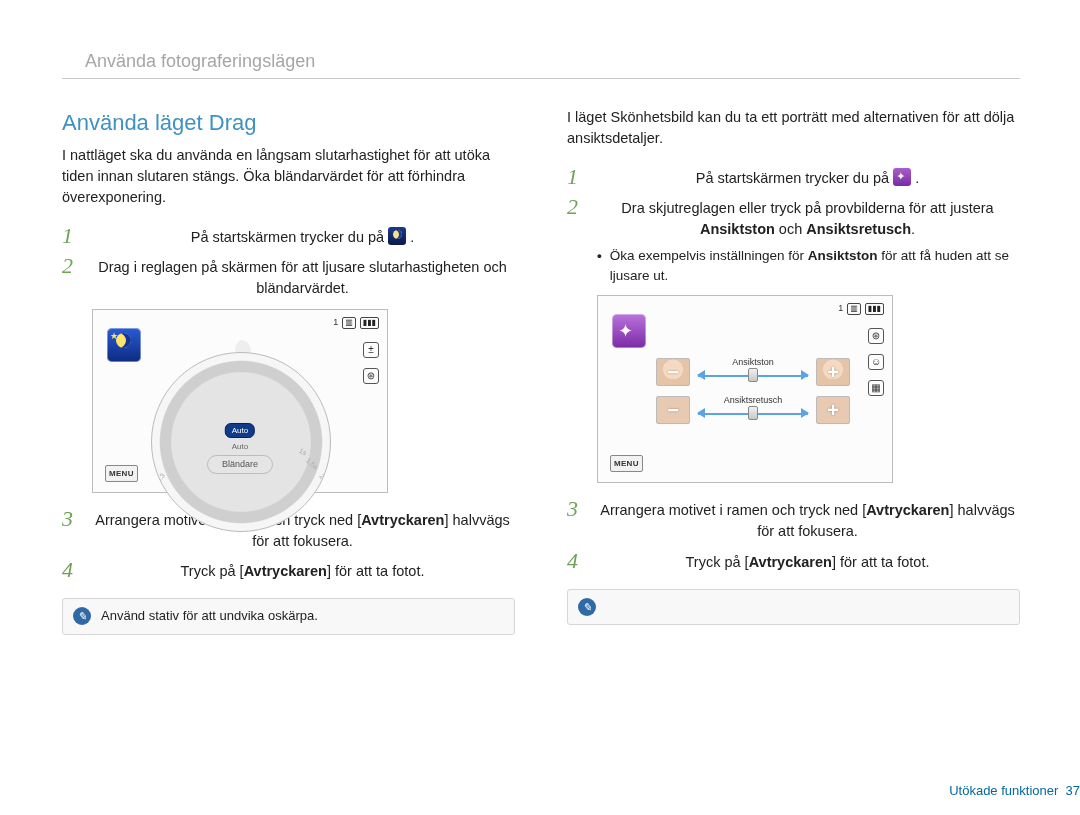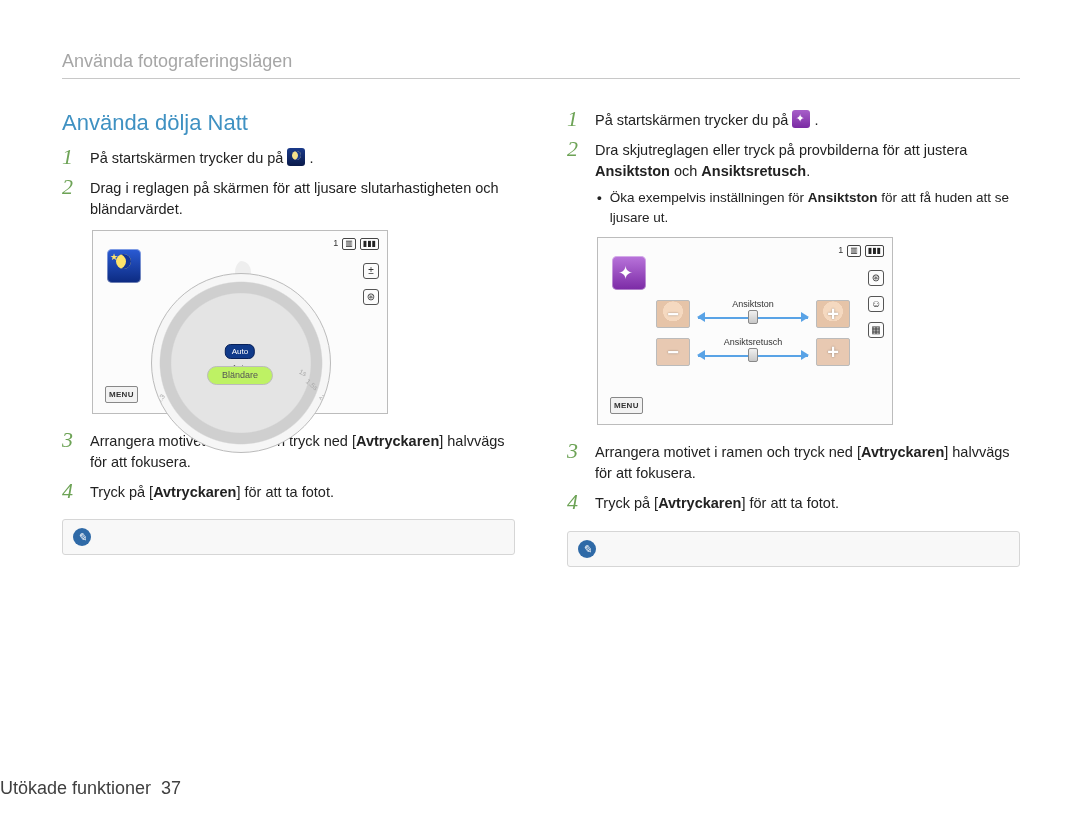--- a/index.html
+++ b/index.html
@@ -11,20 +11,21 @@
     font-size: 14.5px;
     line-height: 1.45;
     padding: 48px 60px 0 62px;
     position: relative;
   }
   .header-title {
     font-size: 18px;
     color: #a6a6a6;
     font-weight: 300;
     margin-bottom: 4px;
+    margin-left: 23px;
   }
   .header-rule {
     border: none;
     border-top: 1px solid #c8c8c8;
     margin-bottom: 28px;
   }
   .columns {
     display: flex;
     gap: 52px;
   }
@@ -50,20 +51,21 @@
     color: #6da356;
     font-style: italic;
     font-family: Georgia, "Times New Roman", serif;
     font-size: 22px;
     line-height: 1.1;
     min-width: 18px;
   }
   .step-body {
     flex: 1;
     padding-top: 3px;
+    text-align: center;
   }
   .bullet-sub {
     display: flex;
     gap: 8px;
     font-size: 13.5px;
     margin: 4px 0 8px 30px;
   }
   .bullet-sub .dot { font-weight: bold; }
   .inline-icon {
     display: inline-block;
@@ -116,23 +118,23 @@
     line-height: 18px;
     text-align: center;
     font-style: italic;
     flex: 0 0 18px;
     font-family: Georgia, serif;
   }
   .footer {
     position: absolute;
     bottom: 14px;
     left: 0; right: 0;
-    text-align: left;
-    font-size: 18px;
-    color: #404040;
+    text-align: right;
+    font-size: 13px;
+    color: #0369a1;
   }
   
   .shot {
     border: 1px solid #bcbcbc;
     width: 296px;
     background: #fcfcfc;
     position: relative;
     font-size: 9px;
     color: #333;
     margin: 10px 0 14px 30px;
@@ -259,23 +261,23 @@
   .dial-auto-mid {
     position: absolute;
     left: 50%; transform: translateX(-50%);
     bottom: 40px;
     font-size: 8px;
     color: #666;
   }
   .dial-label-bot {
     position: absolute;
     left: 50%; transform: translateX(-50%);
-    bottom: 28px;
+    bottom: 18px;
     font-size: 9px;
-    background: #bef264;
+    background: #e5e5e5;
     border-radius: 10px;
     padding: 2px 14px;
     border: 1px solid #bcbcbc;
     color: #555;
   }
   .dial-ticks {
     position: absolute;
     left: 50%;
     bottom: 30px;
     width: 170px;
@@ -362,21 +364,22 @@
 </style>
 </head>
 <body>
 
 <div class="header-title">Använda fotograferingslägen</div>
 <hr class="header-rule">
 
 <div class="columns">
 
   <div class="col">
-    <div class="section-title">Använda dölja Natt</div>
+    <div class="section-title">Använda läget Drag</div>
+    <div class="intro">I nattläget ska du använda en långsam slutarhastighet för att utöka tiden innan slutaren stängs. Öka bländarvärdet för att förhindra överexponering.</div>
 
     <div class="step">
       <div class="step-num">1</div>
       <div class="step-body">
         <span>På startskärmen trycker du på </span>
         <span class="inline-icon icon-night"></span>
         <span>.</span>
       </div>
     </div>
 
@@ -422,24 +425,26 @@
       <div class="step-body">Arrangera motivet i ramen och tryck ned [<b>Avtryckaren</b>] halvvägs för att fokusera.</div>
     </div>
 
     <div class="step">
       <div class="step-num">4</div>
       <div class="step-body">Tryck på [<b>Avtryckaren</b>] för att ta fotot.</div>
     </div>
 
     <div class="note-box">
       <div class="note-icon">✎</div>
+      <div>Använd stativ för att undvika oskärpa.</div>
     </div>
   </div>
 
   <div class="col">
+    <div class="intro">I läget Skönhetsbild kan du ta ett porträtt med alternativen för att dölja ansiktsdetaljer.</div>
 
     <div class="step">
       <div class="step-num">1</div>
       <div class="step-body">
         <span>På startskärmen trycker du på </span>
         <span class="inline-icon icon-beauty"></span>
         <span>.</span>
       </div>
     </div>
 

